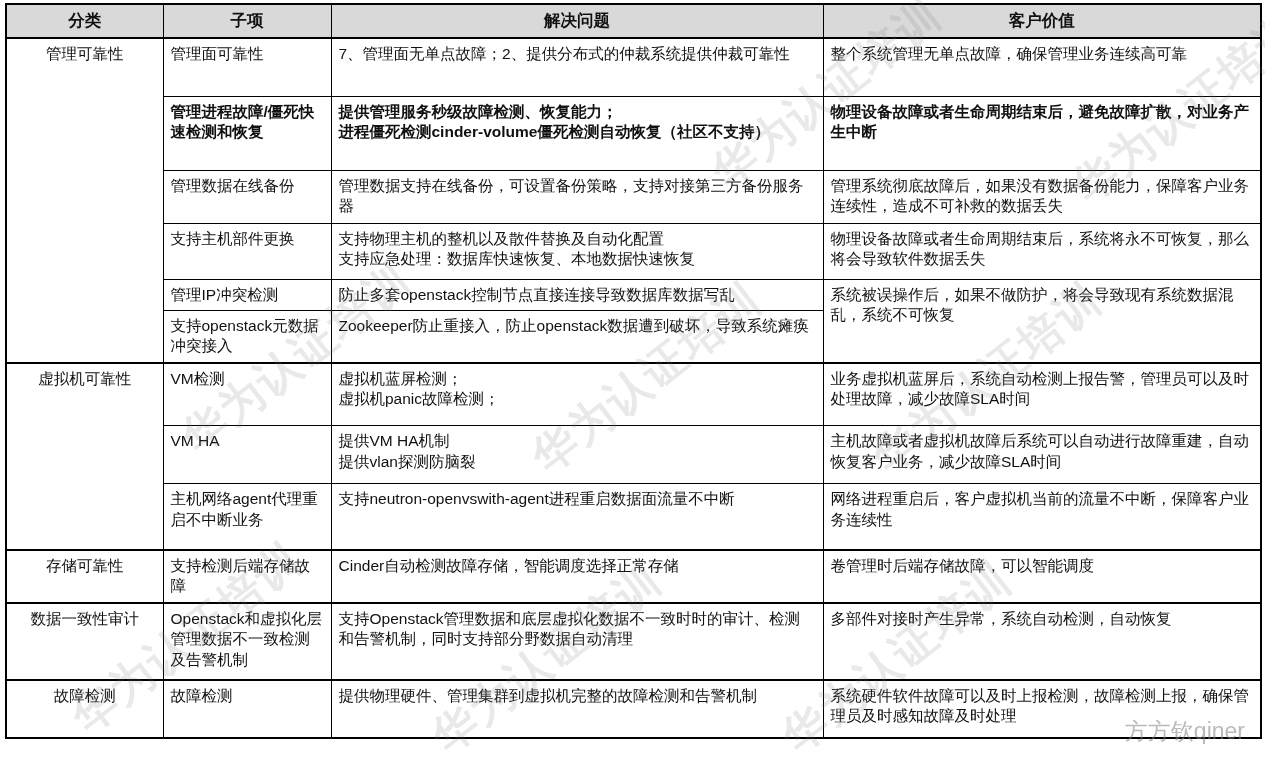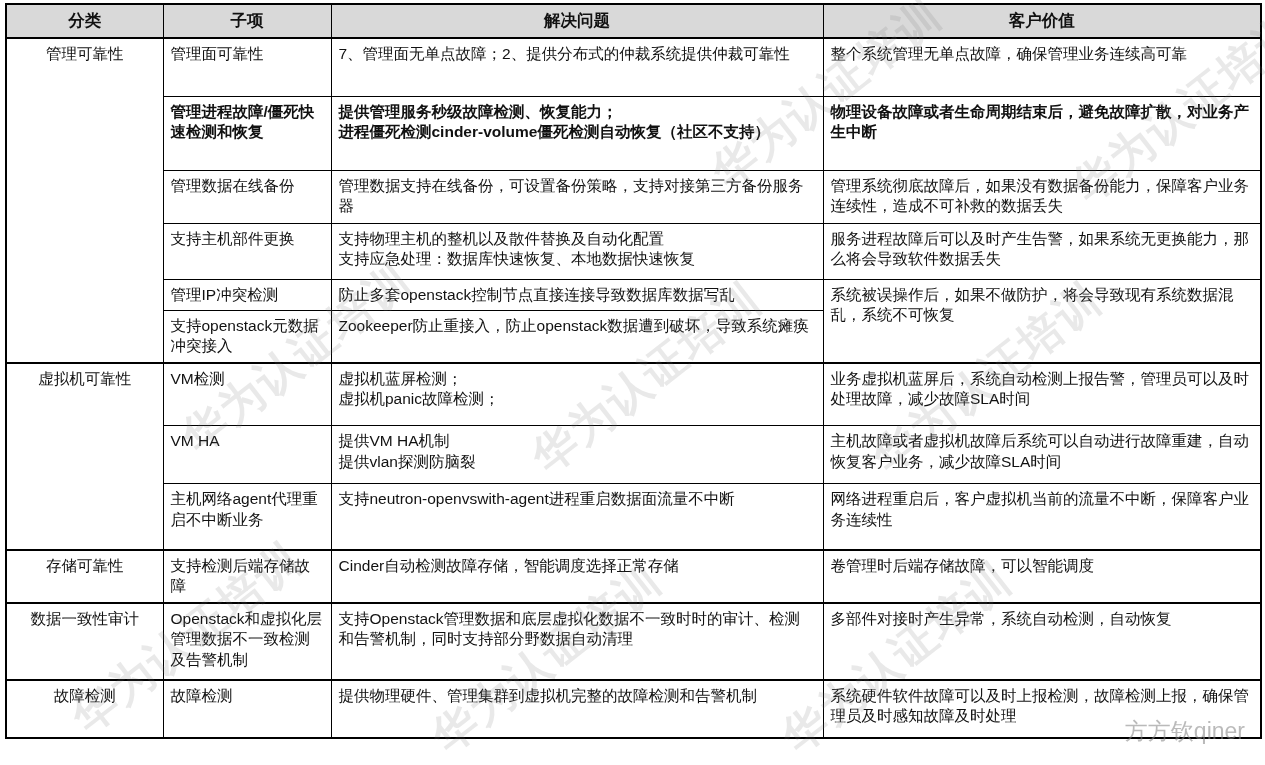--- a/index.html
+++ b/index.html
@@ -152,21 +152,21 @@
         </tr>
         <tr style="height: 53px;">
           <td class="sub-cell">管理数据在线备份</td>
           <td class="prob-cell">管理数据支持在线备份，可设置备份策略，支持对接第三方备份服务器</td>
           <td class="value-cell">管理系统彻底故障后，如果没有数据备份能力，保障客户业务连续性，造成不可补救的数据丢失</td>
         </tr>
         <tr style="height: 56px;">
           <td class="sub-cell">支持主机部件更换</td>
           <td class="prob-cell">支持物理主机的整机以及散件替换及自动化配置
 支持应急处理：数据库快速恢复、本地数据快速恢复</td>
-          <td class="value-cell">服务进程故障后可以及时产生告警，如果系统无更换能力，那么将会导致软件数据丢失</td>
+          <td class="value-cell">物理设备故障或者生命周期结束后，系统将永不可恢复，那么将会导致软件数据丢失</td>
         </tr>
         <tr style="height: 29px;">
           <td class="sub-cell">管理IP冲突检测</td>
           <td class="prob-cell">防止多套openstack控制节点直接连接导致数据库数据写乱</td>
           <td class="value-cell" rowspan="2">系统被误操作后，如果不做防护，将会导致现有系统数据混乱，系统不可恢复</td>
         </tr>
         <tr style="height: 48px;">
           <td class="sub-cell">支持openstack元数据冲突接入</td>
           <td class="prob-cell">Zookeeper防止重接入，防止openstack数据遭到破坏，导致系统瘫痪</td>
         </tr>

